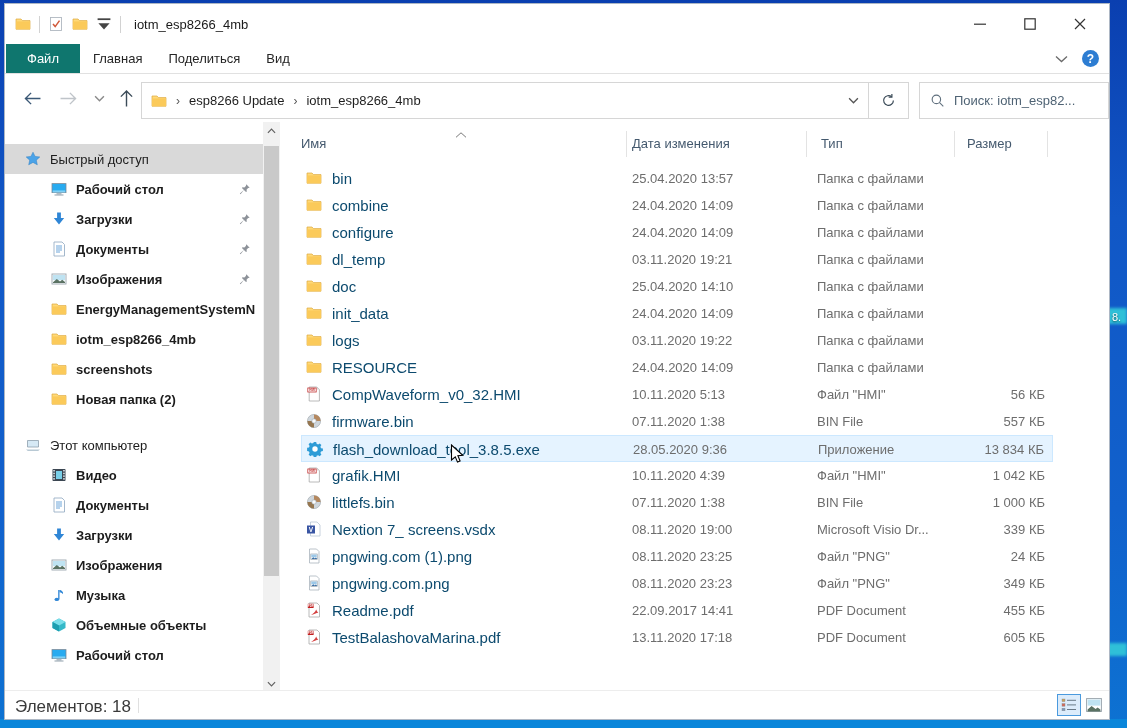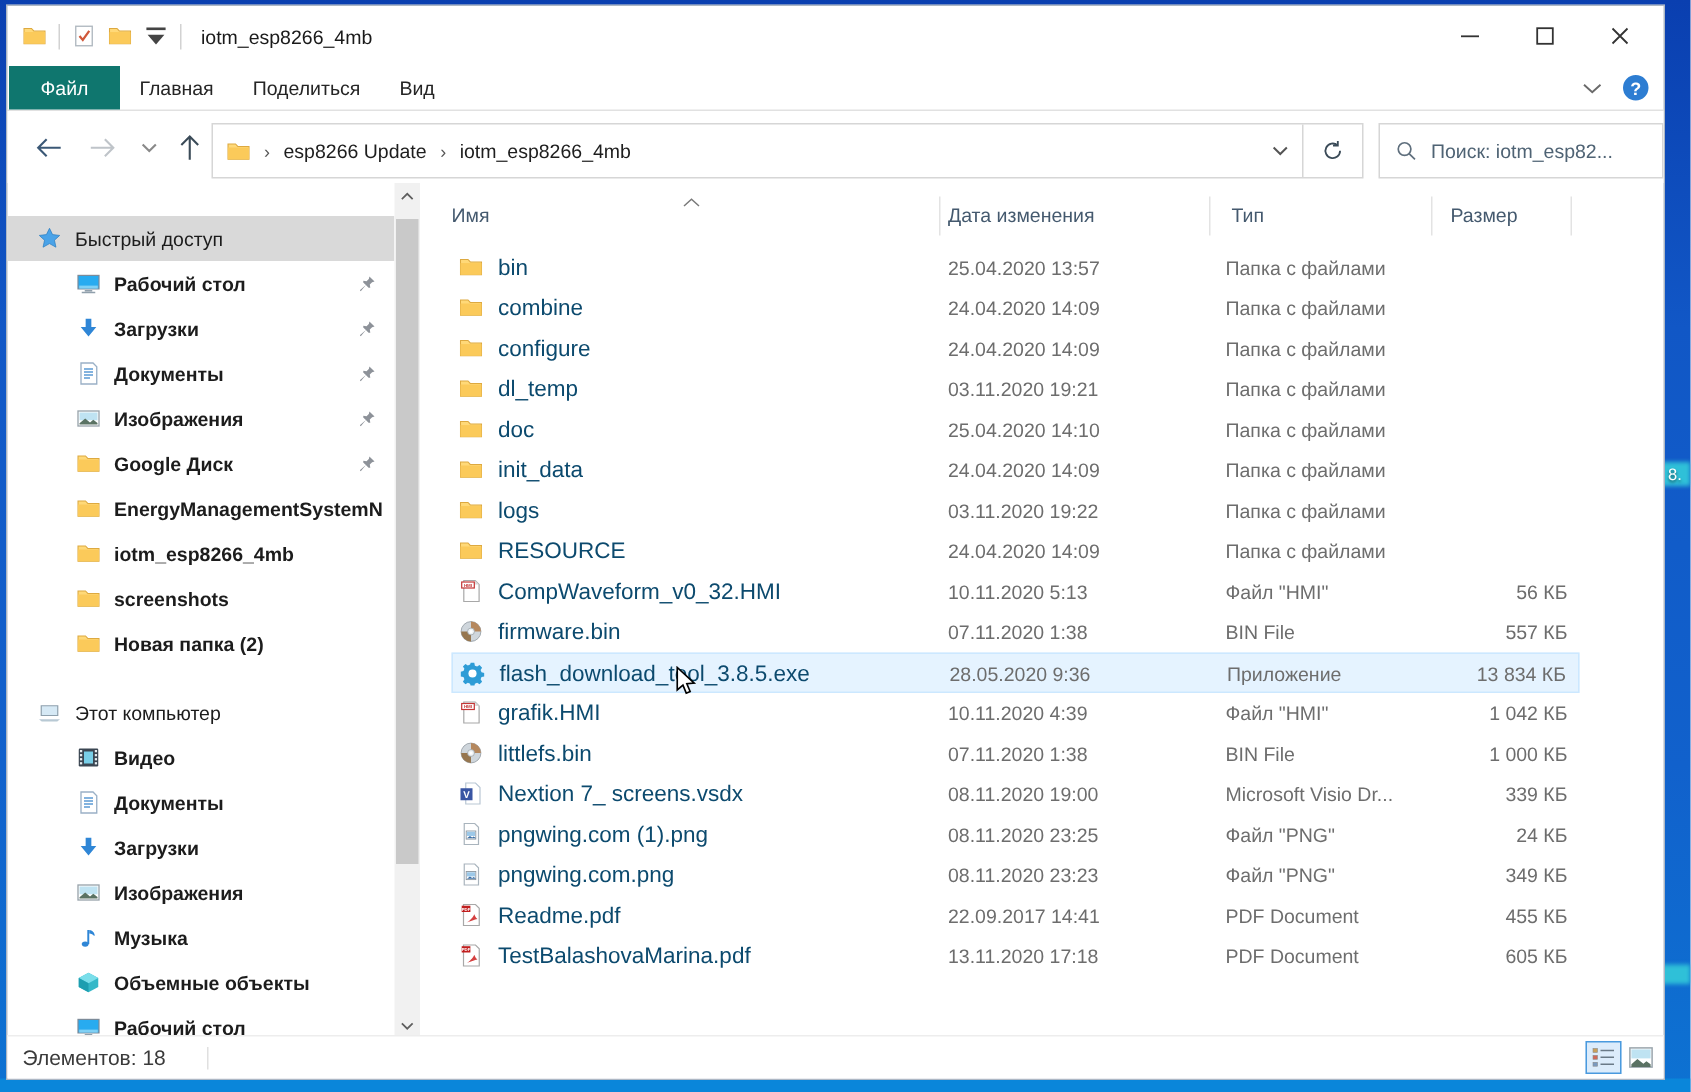--- a/index.html
+++ b/index.html
@@ -76,21 +76,21 @@
   .rowbox{position:absolute;left:20px;top:0;width:752px;height:27px;box-sizing:border-box;}
   .rowbox.hl{background:#e5f3ff;border:1px solid #cce8ff;}
   .rowbox .icon16{position:absolute;left:5px;top:5px;}
   .fname{position:absolute;left:31px;top:0;line-height:27px;font-size:15px;color:#0c4a6e;white-space:nowrap;}
   .fdate{position:absolute;left:331px;top:0;line-height:27px;font-size:13px;color:#6d6d6d;white-space:nowrap;}
   .ftype{position:absolute;left:516px;top:0;line-height:27px;font-size:13px;color:#6d6d6d;white-space:nowrap;}
   .fsize{position:absolute;right:8px;width:140px;top:0;line-height:27px;font-size:13px;color:#6d6d6d;text-align:right;white-space:nowrap;}
 
   
   .status{position:absolute;left:0;bottom:0;width:100%;height:29px;background:#fff;border-top:1px solid #ededed;box-sizing:border-box;}
-  .status-text{position:absolute;left:10px;top:6px;font-size:14px;color:#3a3a3a;}
+  .status-text{position:absolute;left:10px;top:6px;font-size:17px;color:#3a3a3a;}
   .status-div{position:absolute;left:133px;top:7px;width:1px;height:15px;background:#e0e0e0;}
   .viewbtn{position:absolute;top:3px;width:24px;height:22px;display:flex;align-items:center;justify-content:center;box-sizing:border-box;}
   .viewbtn.details{right:28px;border:1px solid #4a9ade;background:#dcecfb;}
   .viewbtn.thumbs{right:3px;}
   .viewbtn svg{width:16px;height:14px;}
 
   .cursor{position:absolute;left:450px;top:444px;width:15px;height:21px;pointer-events:none;z-index:99;}
 </style>
 </head>
 <body>
@@ -274,32 +274,20 @@
       </div>
       <div class="side-item lvl1">
         <span class="icon16">
           <svg viewBox="0 0 16 16">
             <rect x="1" y="3" width="14" height="10" fill="#fff" stroke="#9aa5ad" stroke-width="0.9"></rect>
             <rect x="2" y="4" width="12" height="5.2" fill="#bfe3f2"></rect>
             <path d="M2 11.2l3.8-3.2 3.2 2.6 2.2-1.8 2.8 2.2V12H2z" fill="#5a7263"></path>
           </svg>
         </span>
         <span>Изображения</span>
-        <span class="side-pin"><svg viewBox="0 0 16 16">
-            <path d="M10.2 1.6l4.2 4.2-2 .5-1.9 1.9.4 2.6-1.4.1-2.2-2.2-4.2 5-.8-.8 5-4.2L5.1 6.5l.1-1.4 2.6.4 1.9-1.9z" fill="#8d9299"></path>
-          </svg></span>
-      </div>
-      <div class="side-item lvl1">
-        <span class="icon16">
-          <svg viewBox="0 0 16 16">
-            <path d="M1 3h5l1.5 1.6H15V13.2H1z" fill="#ffd978" stroke="#dda940" stroke-width="0.7"></path>
-            <path d="M1 5.4h14v7.8H1z" fill="#fbca5a"></path>
-          </svg>
-        </span>
-        <span>Google Диск</span>
         <span class="side-pin"><svg viewBox="0 0 16 16">
             <path d="M10.2 1.6l4.2 4.2-2 .5-1.9 1.9.4 2.6-1.4.1-2.2-2.2-4.2 5-.8-.8 5-4.2L5.1 6.5l.1-1.4 2.6.4 1.9-1.9z" fill="#8d9299"></path>
           </svg></span>
       </div>
       <div class="side-item lvl1">
         <span class="icon16">
           <svg viewBox="0 0 16 16">
             <path d="M1 3h5l1.5 1.6H15V13.2H1z" fill="#ffd978" stroke="#dda940" stroke-width="0.7"></path>
             <path d="M1 5.4h14v7.8H1z" fill="#fbca5a"></path>
           </svg>

